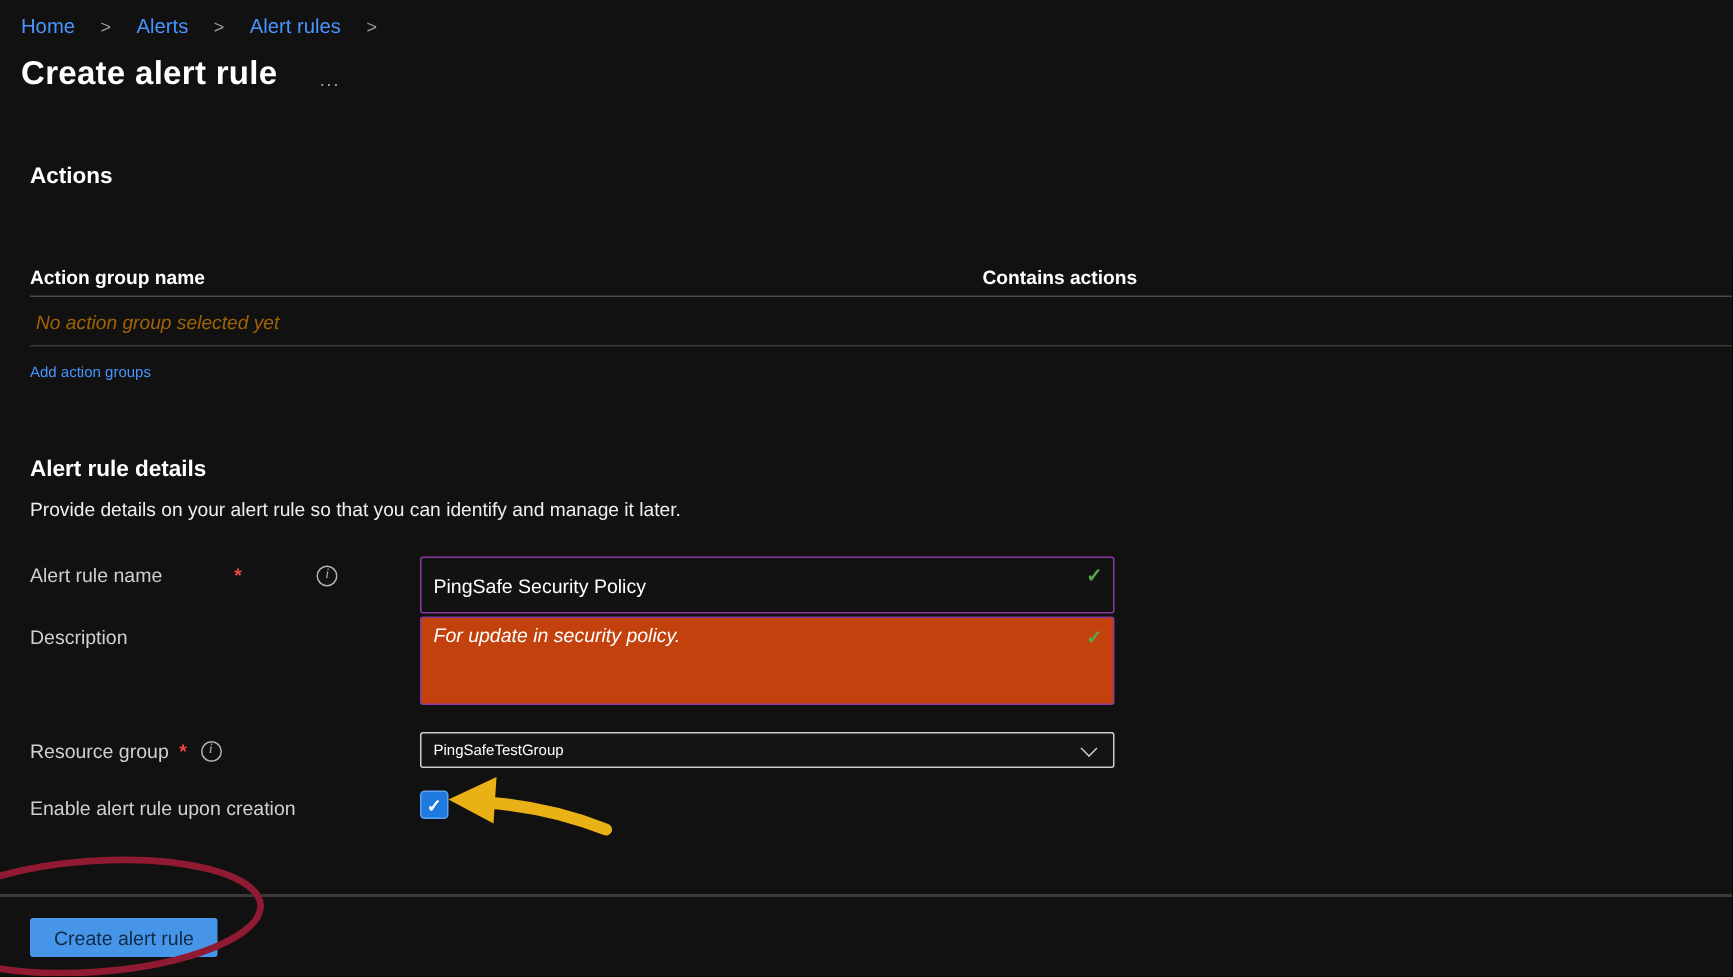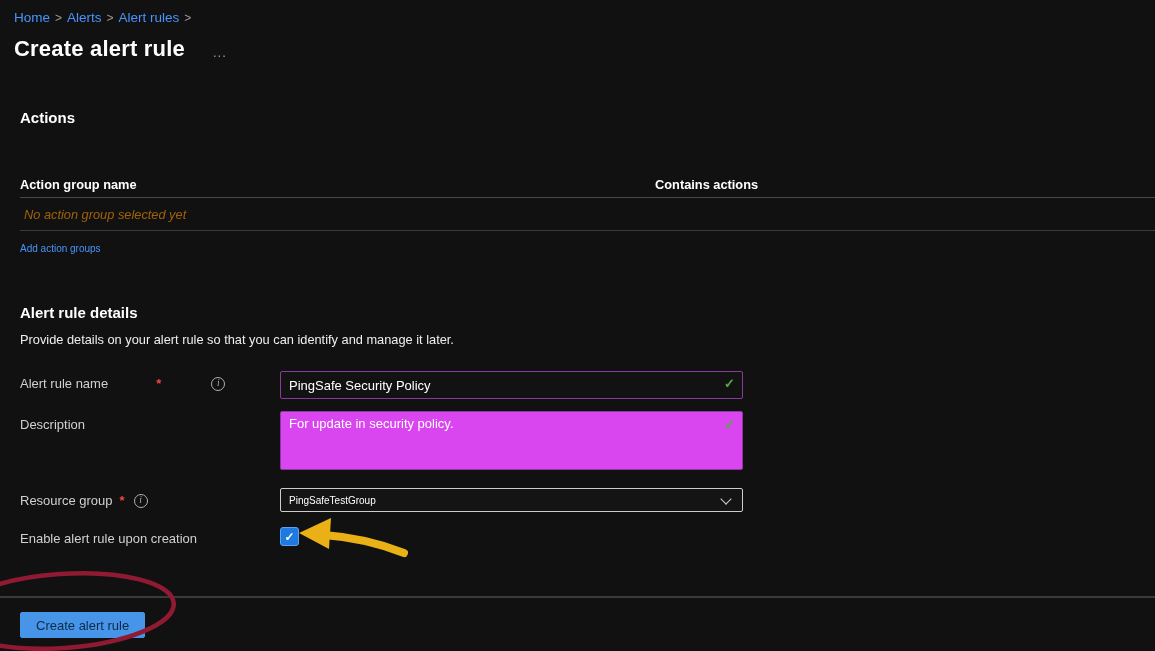--- a/index.html
+++ b/index.html
@@ -22,21 +22,21 @@
     --ann-yellow:#eab116;
   }
   *{box-sizing:border-box;margin:0;padding:0;}
   html,body{background:#000;}
   body{font-family:"Liberation Sans", sans-serif;}
   .screen{
     position:relative;width:1155px;height:651px;background:var(--bg);
     overflow:hidden;color:var(--text);
   }
   
-  .breadcrumb{position:absolute;top:10px;left:14px;font-size:13.5px;display:flex;gap:5px;align-items:center;}
+  .breadcrumb{position:absolute;top:10px;left:14px;font-size:13.5px;display:flex;gap:17px;align-items:center;}
   .breadcrumb a{color:var(--link);text-decoration:none;cursor:pointer;}
   .crumb-sep{color:#9d9b99;font-size:12px;}
   
   .title-row{position:absolute;top:36px;left:14px;display:flex;align-items:center;}
   .page-title{font-size:22px;font-weight:bold;color:var(--text);letter-spacing:.2px;}
   .more-btn{margin-left:28px;margin-top:6px;color:var(--muted);font-size:13px;letter-spacing:1px;cursor:pointer;}
   
   .sec-heading{position:absolute;left:20px;font-size:15px;font-weight:bold;color:var(--text);}
   .sec-desc{position:absolute;left:20px;font-size:12.8px;color:var(--text-soft);}
   .sec-desc a{color:var(--link);text-decoration:none;cursor:pointer;}
@@ -48,24 +48,24 @@
   .tbl-row{position:absolute;left:20px;right:0;top:200px;height:31px;border-bottom:1px solid var(--divider);}
   .tbl-empty{position:absolute;left:4px;top:7px;font-size:12.8px;font-style:italic;color:#a16207;}
   .add-link{position:absolute;left:20px;top:243px;font-size:10px;color:var(--link);text-decoration:none;cursor:pointer;}
   
   .f-label{position:absolute;left:20px;font-size:13px;color:var(--label);display:flex;align-items:center;gap:5px;}
   .req{color:var(--red);font-weight:bold;margin-left:2px;}
   .info-icon{display:inline-flex;width:14px;height:14px;border:1px solid #b3b0ad;border-radius:50%;
     color:#b3b0ad;font-size:9.5px;line-height:1;align-items:center;justify-content:center;
     font-family:"Liberation Serif", serif;font-style:italic;margin-left:4px;cursor:default;}
   .field{position:absolute;left:280px;width:463px;}
-  .txt-input{width:100%;height:28px;background:#121212;border:1px solid var(--purple);color:var(--text);
+  .txt-input{width:100%;height:38px;background:#121212;border:1px solid var(--purple);color:var(--text);
     font-size:13px;padding:0 26px 0 8px;font-family:"Liberation Sans", sans-serif;outline:none;border-radius:2px;}
-  .txt-area{width:100%;height:59px;background:#d946ef;border:1px solid var(--purple);color:var(--text);
-    font-size:13px;padding:4px 26px 0 8px;font-family:"Liberation Sans", sans-serif;outline:none;resize:none;border-radius:2px;}
+  .txt-area{width:100%;height:59px;background:#c2410c;border:1px solid var(--purple);color:var(--text);
+    font-size:13px;padding:4px 26px 0 8px;font-family:"Liberation Sans", sans-serif;outline:none;resize:none;border-radius:2px;font-style:italic;}
   .valid-check{position:absolute;right:8px;color:var(--green);font-size:13px;font-weight:bold;}
   .vc-mid{top:5px;} .vc-top{top:6px;}
   .dropdown{position:relative;width:100%;height:24px;background:#141414;border:1px solid var(--field-border);
     border-radius:2px;display:flex;align-items:center;padding:0 28px 0 8px;font-size:10px;color:var(--text);cursor:pointer;}
   .chev{position:absolute;right:12px;top:6px;width:8px;height:8px;border-right:1.6px solid #cfcdcb;
     border-bottom:1.6px solid #cfcdcb;transform:rotate(45deg);}
   .checkbox{position:absolute;left:280px;top:527px;width:19px;height:19px;background:var(--cb-blue);
     border:1.5px solid var(--cb-border);border-radius:3px;display:flex;align-items:center;justify-content:center;cursor:pointer;}
   .checkbox .mark{color:#fff;font-size:12px;font-weight:bold;line-height:1;}
   

